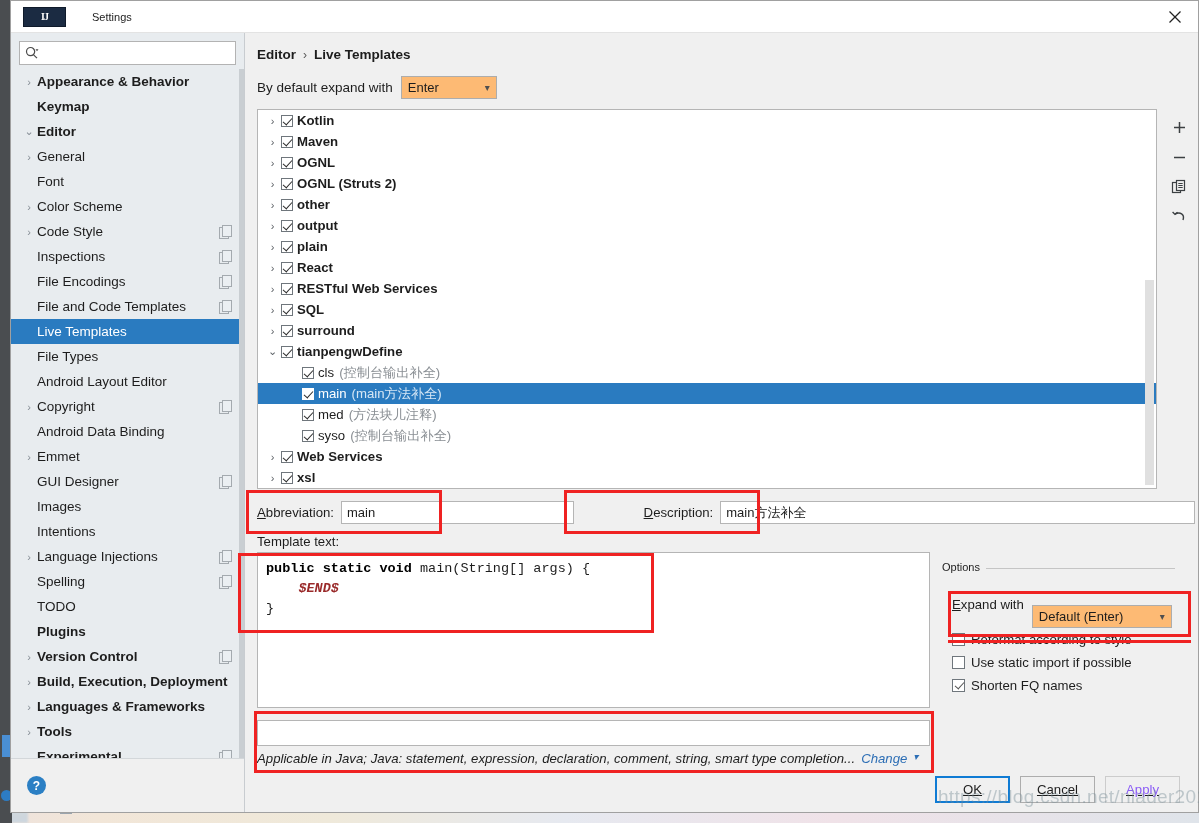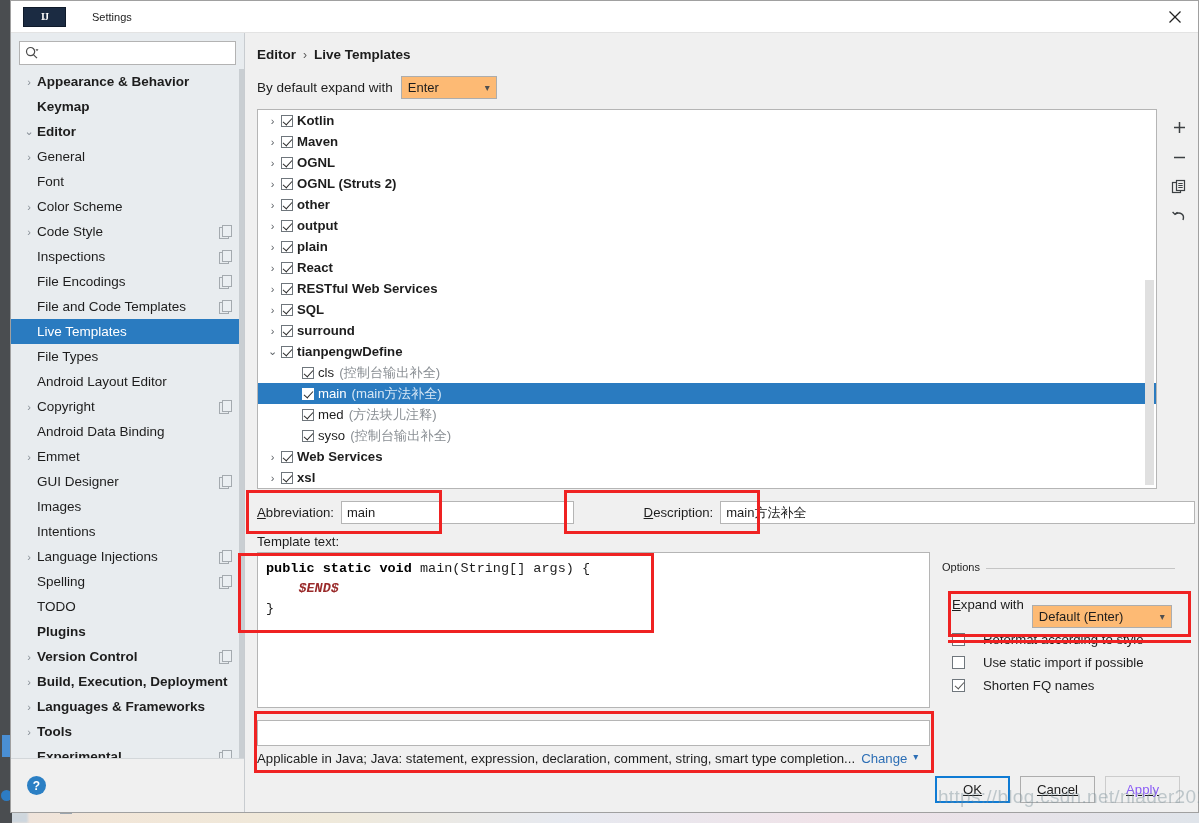--- a/index.html
+++ b/index.html
@@ -253,40 +253,40 @@
     position: absolute; top: -8px; left: 0; background: #f0f0f0;
     padding-right: 6px; font-size: 11px;
   }
   #expand-with-row {
     display: flex; align-items: center; gap: 8px; padding-left: 10px;
     font-size: 13.2px;
   }
   #expand-combo { min-width: 140px; margin-top: 24px; }
   .opt-cb-row {
     display: flex; align-items: center; padding-left: 10px;
-    height: 23px; font-size: 13.2px; gap: 18px;
+    height: 23px; font-size: 13.2px; gap: 6px;
   }
   .opt-cb {
     width: 13px; height: 13px; border: 1px solid #6f767c; background: #fff;
     position: relative; flex: 0 0 13px;
   }
   .opt-cb.checked::after {
     content: ""; position: absolute; left: 4px; top: 0px;
     width: 4px; height: 8px; border: solid #555;
     border-width: 0 1.6px 1.6px 0; transform: rotate(42deg);
   }
 
   
   #ctx-wrap { padding-left: 12px; margin-top: 12px; }
   #ctx-empty {
     width: 673px; height: 26px; background: #ffffff; border: 1px solid #b5b5b5;
   }
   #ctx-line {
     width: 673px; margin-top: 5px; display: flex; align-items: flex-start;
-    font-size: 13.2px; gap: 6px;
+    font-size: 13.2px; gap: 6px; font-style: italic;
   }
   #ctx-line .ctx-text { color: #1d1d1d; }
   #ctx-line .change { color: #2c6eb5; }
   #ctx-line .chev { color: #2c6eb5; font-size: 10px; }
 
   
   #footer {
     margin-top: auto; height: 46px;
     display: flex; align-items: center; justify-content: flex-end;
     padding-right: 18px; gap: 10px;

